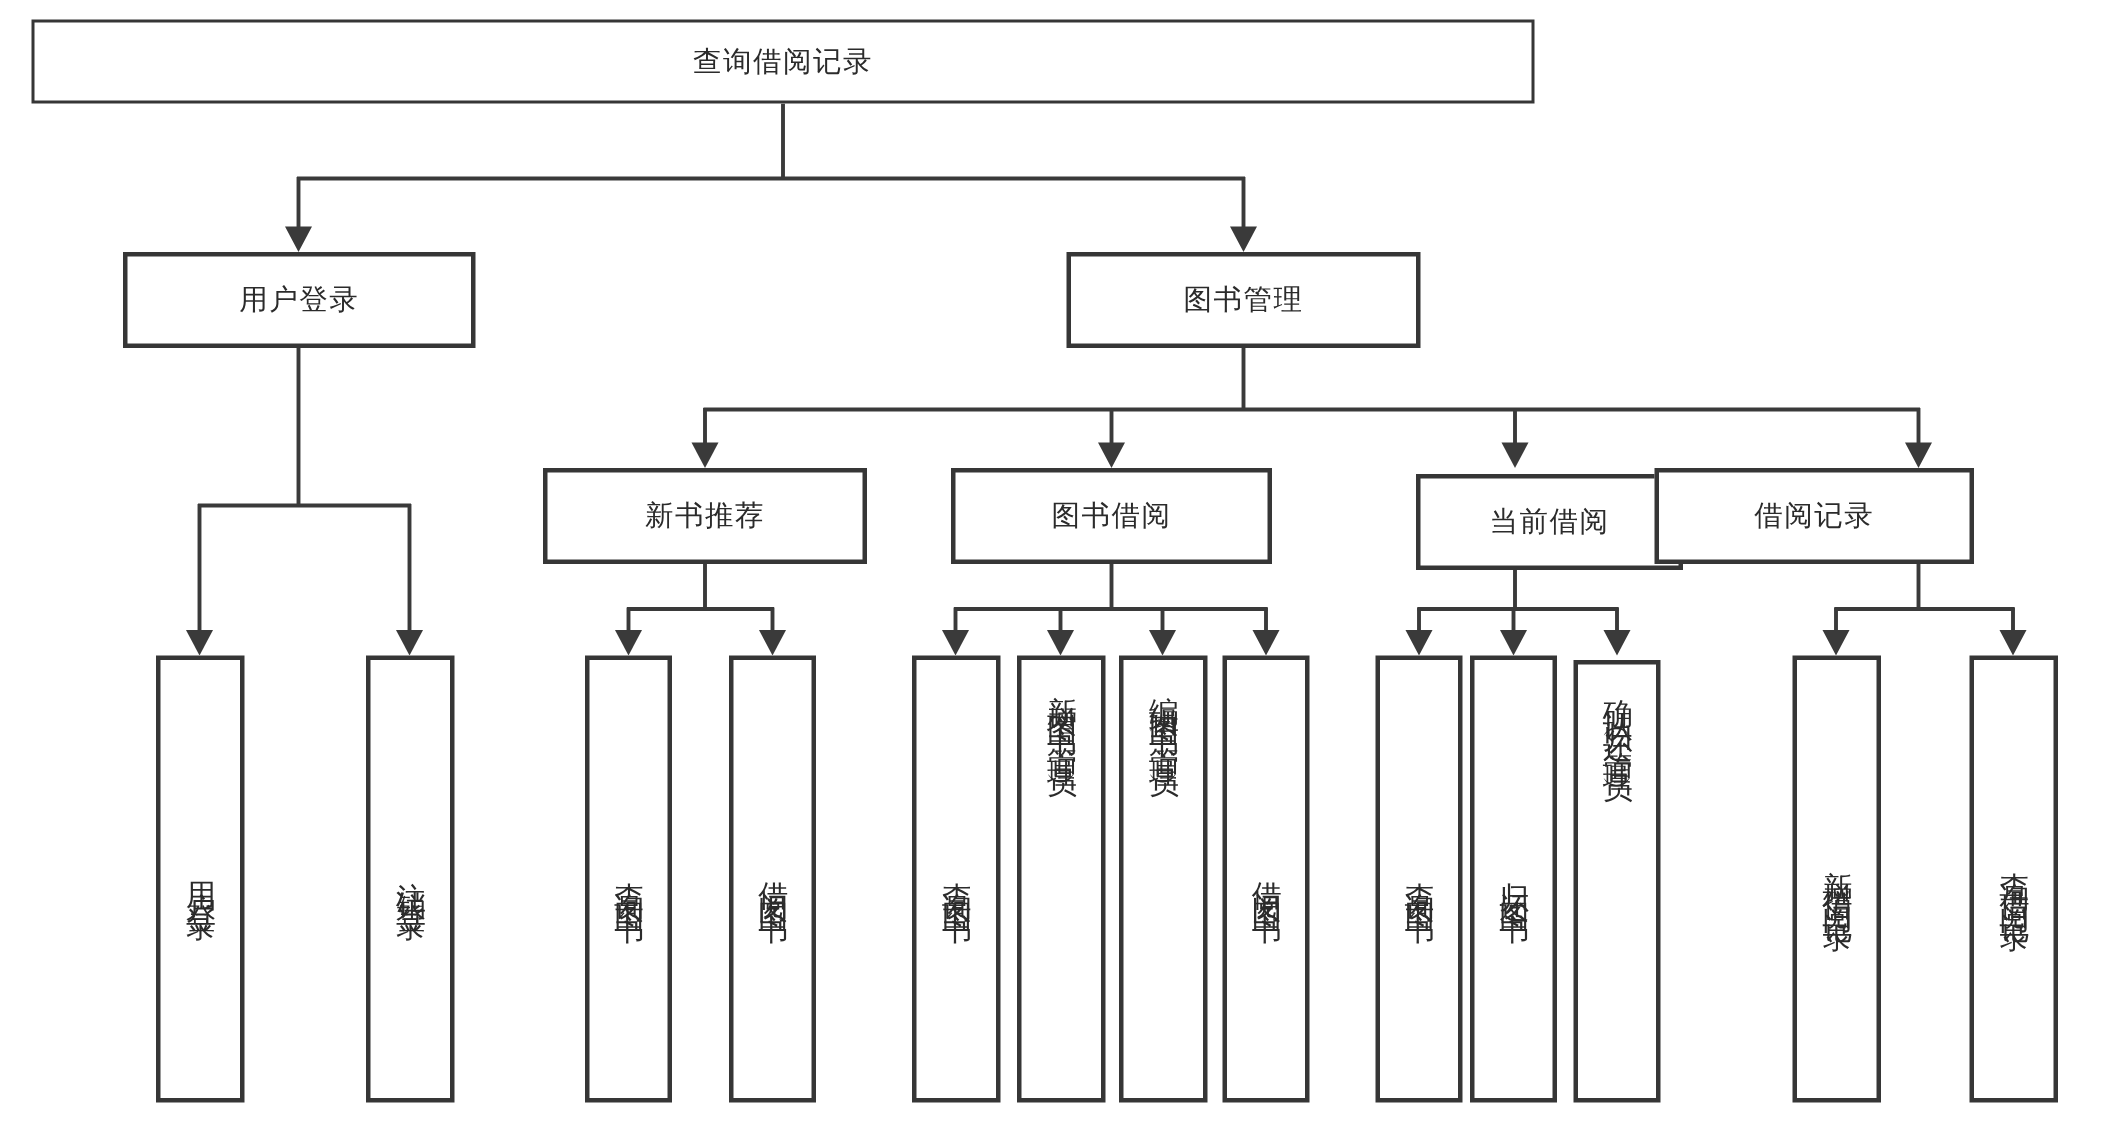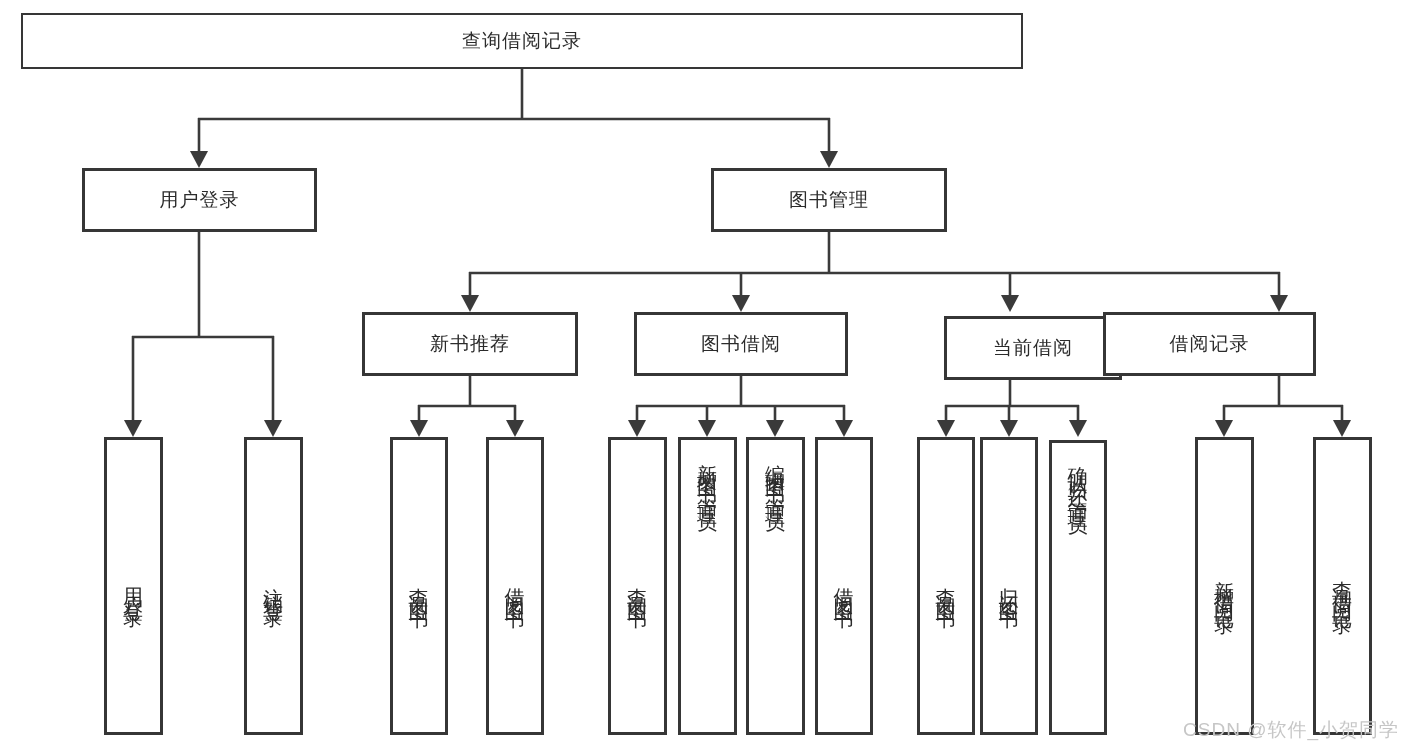--- a/index.html
+++ b/index.html
@@ -198,15 +198,14 @@
     <span class="vtext">确认归还（管理员）</span>
   </div>
 
   <div class="box vbox" style="left:1195px;top:437px;width:59px;height:298px;">
     <span class="vtext">新增借阅记录</span>
   </div>
   <div class="box vbox" style="left:1313px;top:437px;width:59px;height:298px;">
     <span class="vtext">查询借阅记录</span>
   </div>
 
-  <div class="watermark">CSDN @软件_小贺同学</div>
 
 </div>
 
 </body></html>

